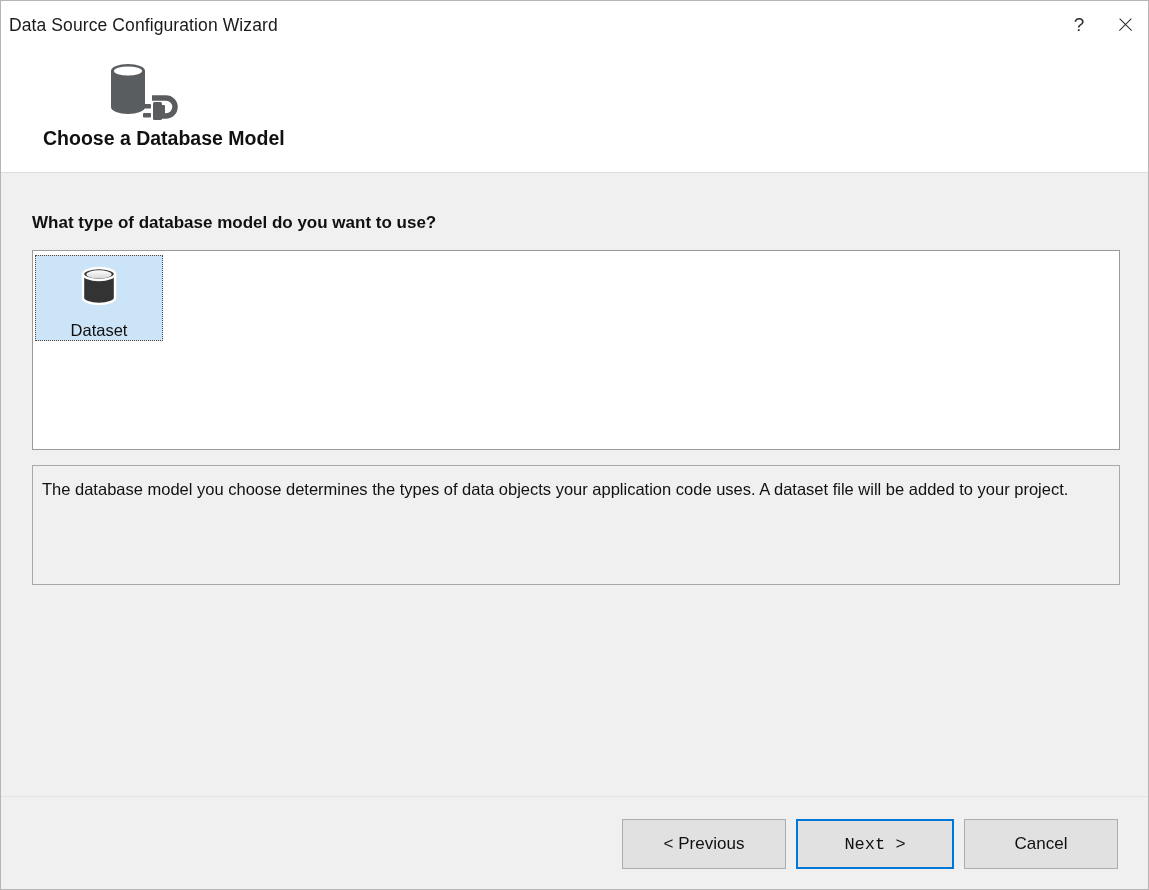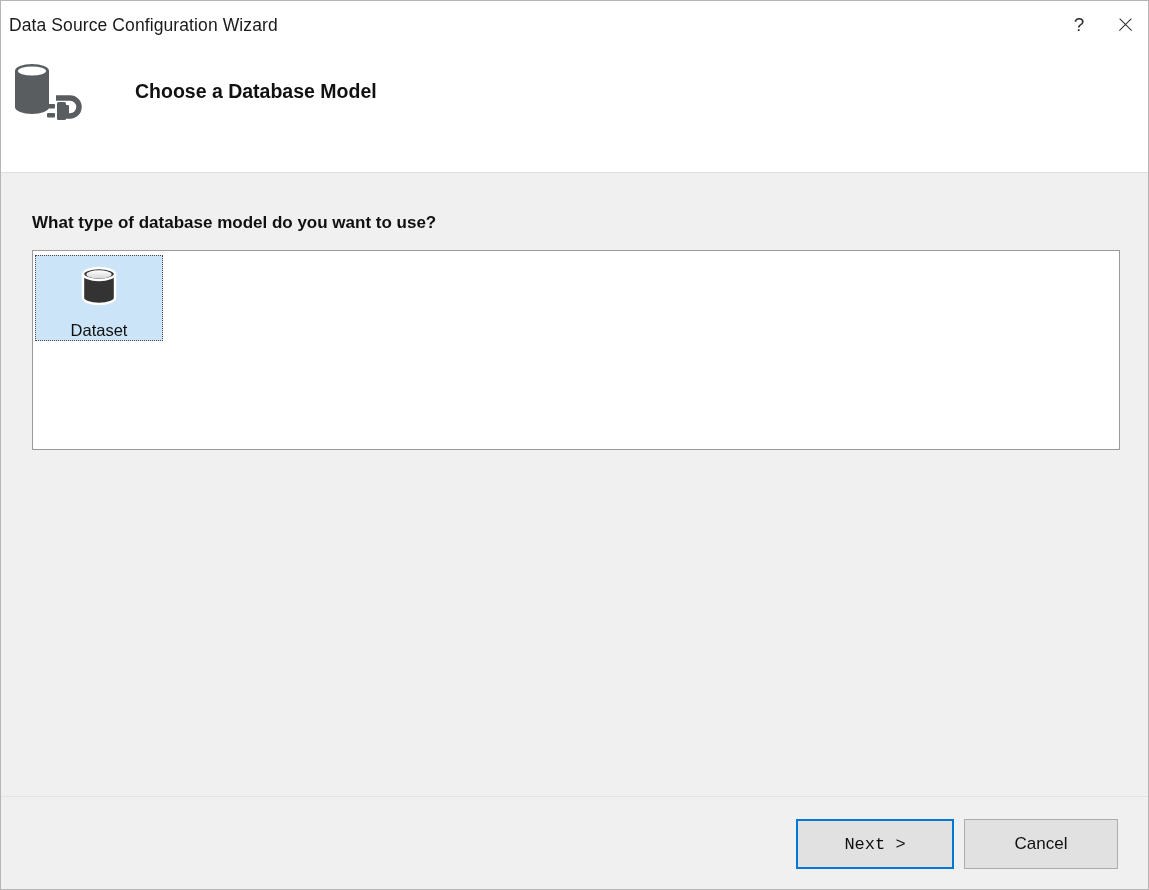--- a/index.html
+++ b/index.html
@@ -94,20 +94,21 @@
   }
   .close-glyph::before { transform: rotate(45deg); }
   .close-glyph::after  { transform: rotate(-45deg); }
 
   .header-main {
     position: absolute;
     left: 0;
     top: 54px;
     display: flex;
     align-items: center;
+    flex-direction: column;
   }
   .header-icon {
     width: 92px;
     display: flex;
     justify-content: center;
     align-items: center;
   }
   .header-heading {
     font-size: 19.5px;
     font-weight: bold;
@@ -311,24 +312,28 @@
             </defs>
             <path d="M7 11 h32 v24 a16 6 0 0 1 -32 0 z" fill="#333333" stroke="#ffffff" stroke-width="2.4"></path>
             <ellipse cx="23" cy="11" rx="16" ry="6" fill="#333333" stroke="#ffffff" stroke-width="2.4"></ellipse>
             <ellipse cx="23" cy="11.4" rx="12.6" ry="4.1" fill="url(#topGrad)"></ellipse>
           </svg>
         </div>
         <div class="model-tile-label">Dataset</div>
       </div>
     </div>
 
+    <div class="description-box">
+      <div class="description-text">The database model you choose determines the types of data objects your application code uses. A dataset file will be added to your project.</div>
+    </div>
 
     <div class="footer-sep"></div>
 
     <div class="footer">
       <div class="button-row">
+        <button class="wiz-btn btn-previous">&lt; Previous</button>
         <button class="wiz-btn default-focus btn-next">Next &gt;</button>
         <button class="wiz-btn btn-cancel">Cancel</button>
       </div>
     </div>
 
   </div>
 </div>
 
 </body></html>

